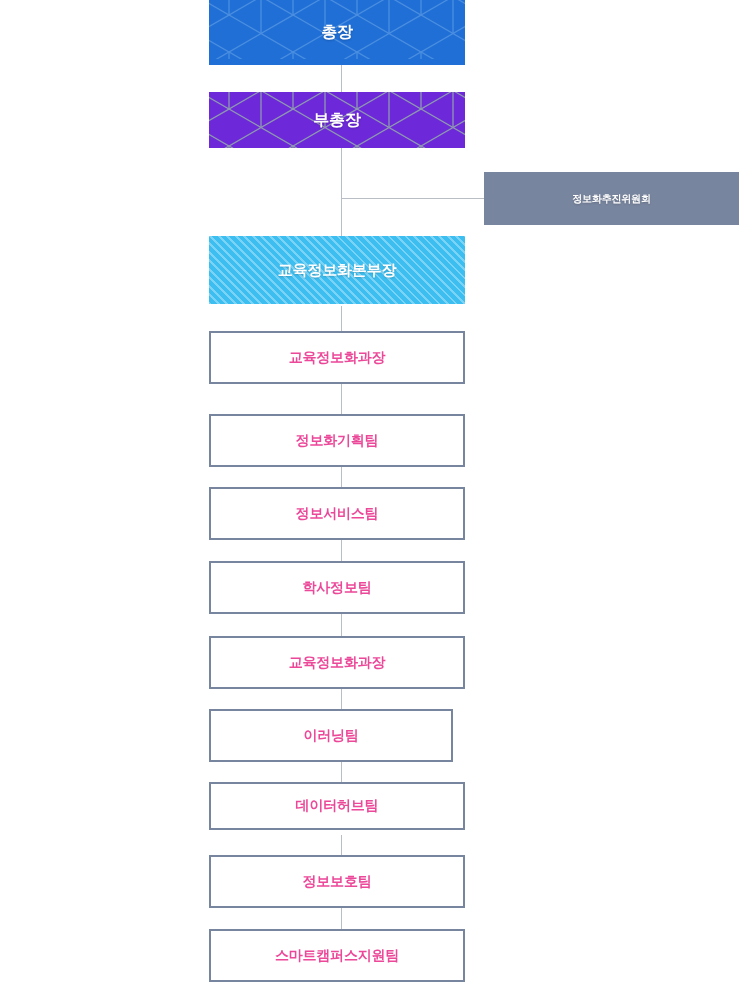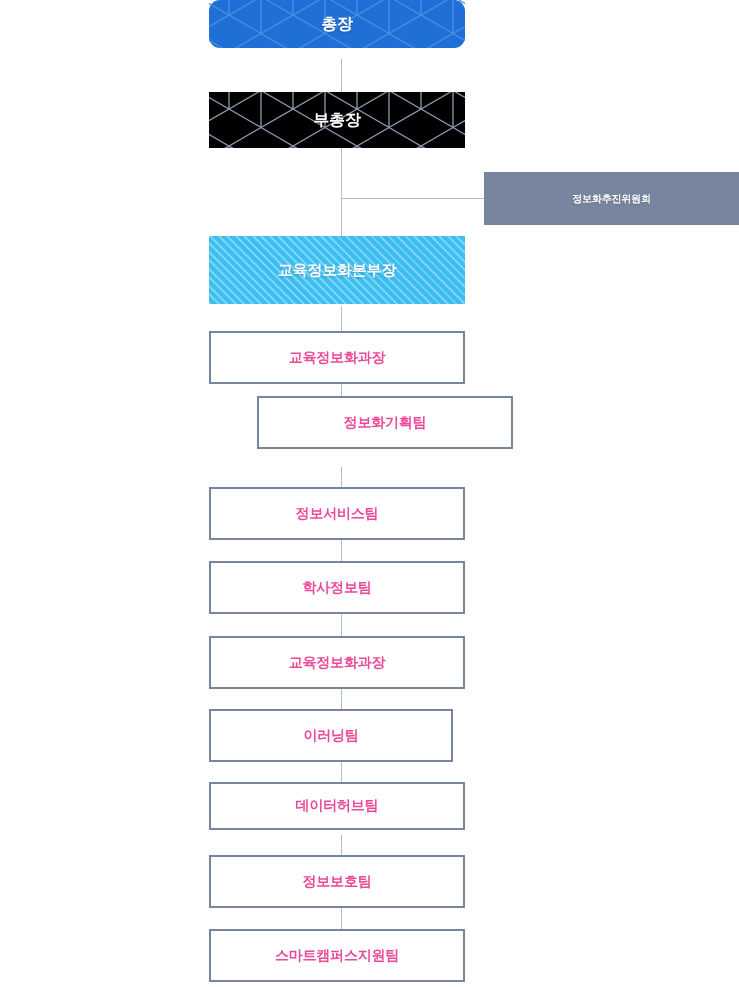--- a/index.html
+++ b/index.html
@@ -46,21 +46,21 @@
     text-shadow:0 1px 2px rgba(0,0,0,0.20);
   }
   .node.pattern-cube .cube-bg{
     position:absolute;
     inset:0;
     overflow:hidden;
   }
   .node.pattern-cube .label{position:relative;z-index:2;}
 
   .node.tone-blue{background:#1f6fd6;}
-  .node.tone-gray{background:#000000;}
+  .node.tone-gray{background:#6d28d9;}
 
   
   .node.flat-gray{
     background:#78859e;
     color:#ffffff;
     font-size:10px;
     font-weight:bold;
     text-shadow:0 1px 2px rgba(0,0,0,0.18);
   }
 
@@ -107,21 +107,21 @@
 
   <div class="vline" style="left:341px;top:384px;height:30px;"></div>
   <div class="vline" style="left:341px;top:467px;height:20px;"></div>
   <div class="vline" style="left:341px;top:540px;height:21px;"></div>
   <div class="vline" style="left:341px;top:614px;height:22px;"></div>
   <div class="vline" style="left:341px;top:689px;height:20px;"></div>
   <div class="vline" style="left:341px;top:762px;height:20px;"></div>
   <div class="vline" style="left:341px;top:835px;height:20px;"></div>
   <div class="vline" style="left:341px;top:908px;height:21px;"></div>
 
-  <div class="node pattern-cube tone-blue" style="left:209px;top:0px;width:256px;height:48px;border-radius:11px;">
+  <div class="node pattern-cube tone-blue" style="left:209px;top:0px;width:256px;height:65px;">
     <span class="cube-bg">
       <svg width="256" height="59" viewBox="0 0 256 59" preserveAspectRatio="none" xmlns="http://www.w3.org/2000/svg">
         <defs>
           <pattern id="cubeBlue" width="64" height="74" patternUnits="userSpaceOnUse" patternTransform="translate(-12,-22)">
             <g fill="none" stroke="#4a8ee0" stroke-width="1.3">
               <path d="M32 0 L64 18.5 L64 55.5 L32 74 L0 55.5 L0 18.5 Z"></path>
               <path d="M32 0 L32 37 L0 55.5 M32 37 L64 55.5"></path>
               <path d="M0 18.5 L32 37 L64 18.5"></path>
             </g>
           </pattern>
@@ -154,21 +154,21 @@
     <span class="label">정보화추진위원회</span>
   </div>
 
   <div class="node striped" style="left:209px;top:236px;width:256px;height:68px;">
     <span class="label">교육정보화본부장</span>
   </div>
 
   <div class="node outlined" style="left:209px;top:331px;width:256px;height:53px;">
     <span class="label">교육정보화과장</span>
   </div>
-  <div class="node outlined" style="left:209px;top:396px;width:256px;height:53px;margin-left:48px;">
+  <div class="node outlined" style="left:209px;top:414px;width:256px;height:53px;">
     <span class="label">정보화기획팀</span>
   </div>
   <div class="node outlined" style="left:209px;top:487px;width:256px;height:53px;">
     <span class="label">정보서비스팀</span>
   </div>
   <div class="node outlined" style="left:209px;top:561px;width:256px;height:53px;">
     <span class="label">학사정보팀</span>
   </div>
   <div class="node outlined" style="left:209px;top:636px;width:256px;height:53px;">
     <span class="label">교육정보화과장</span>

